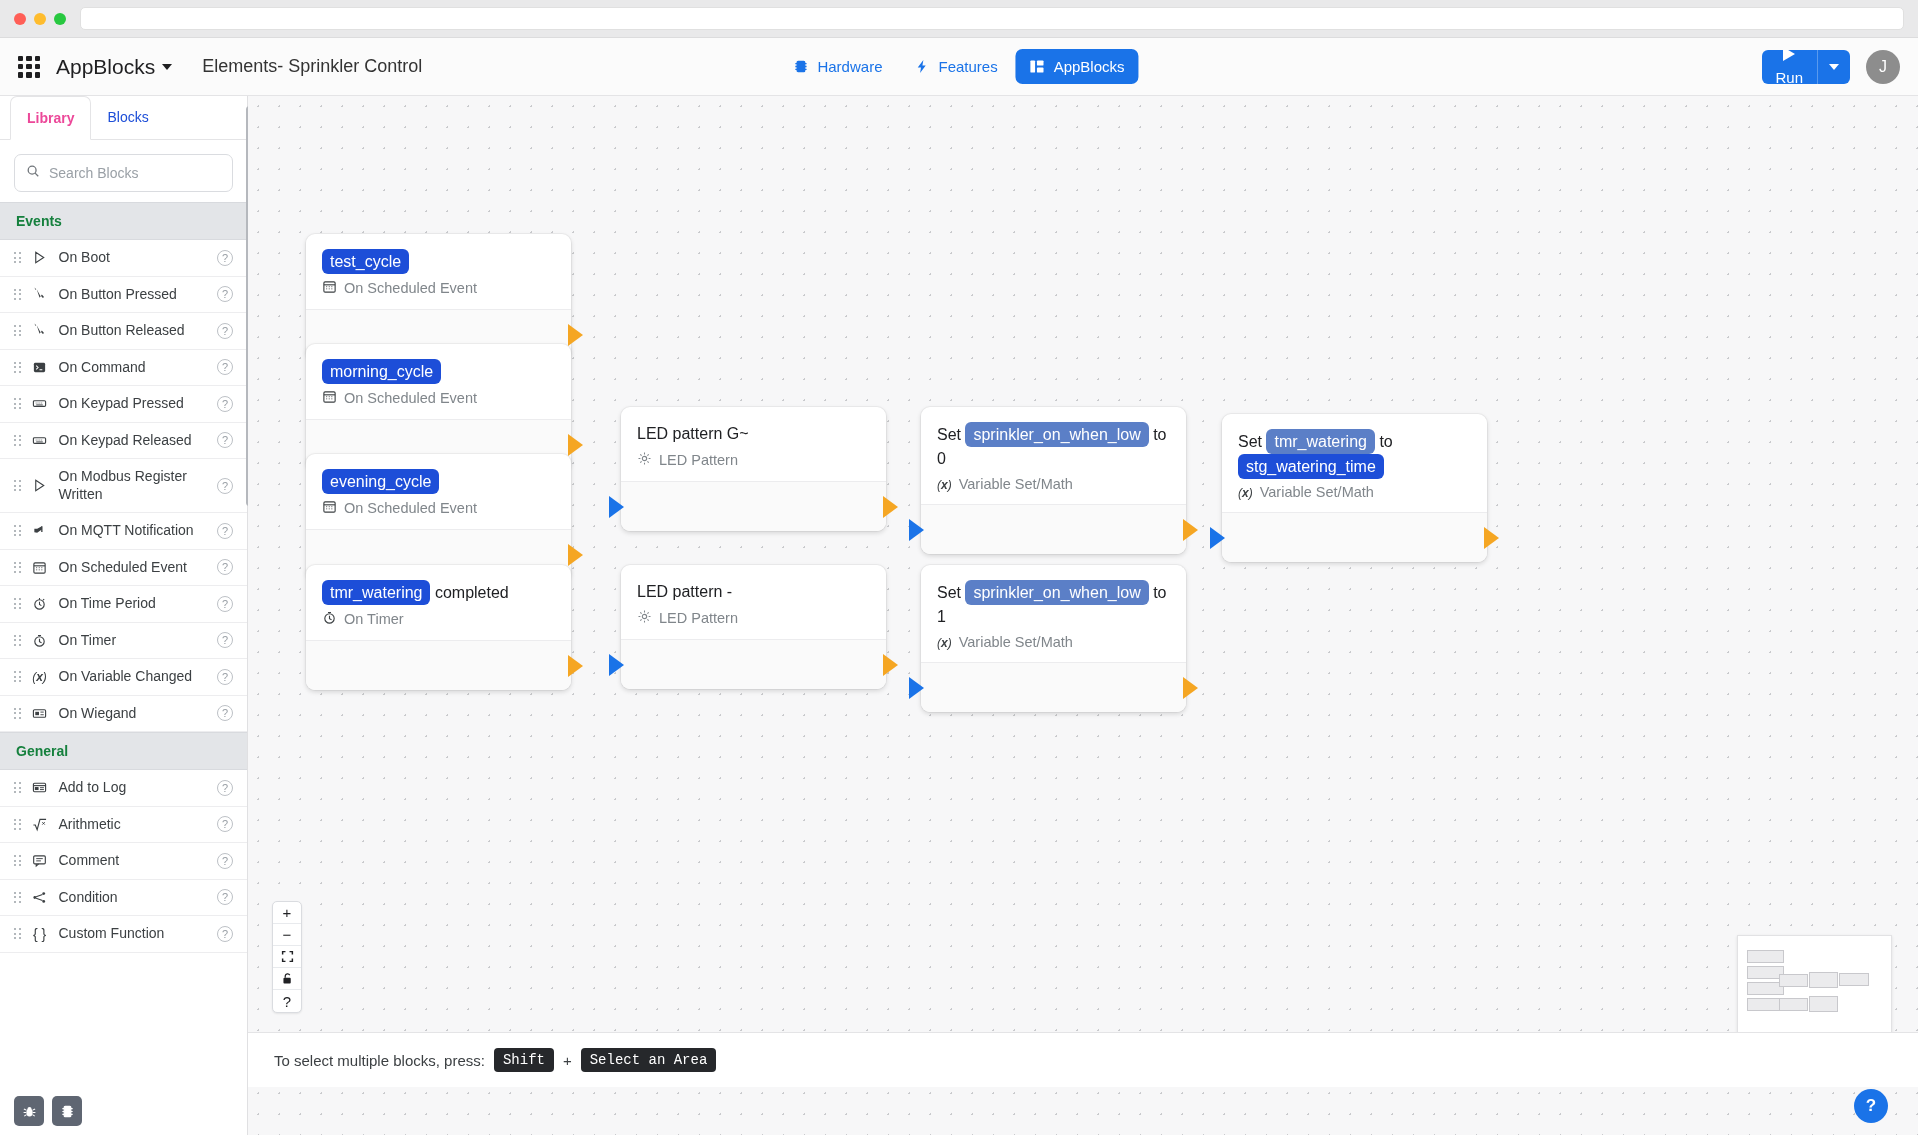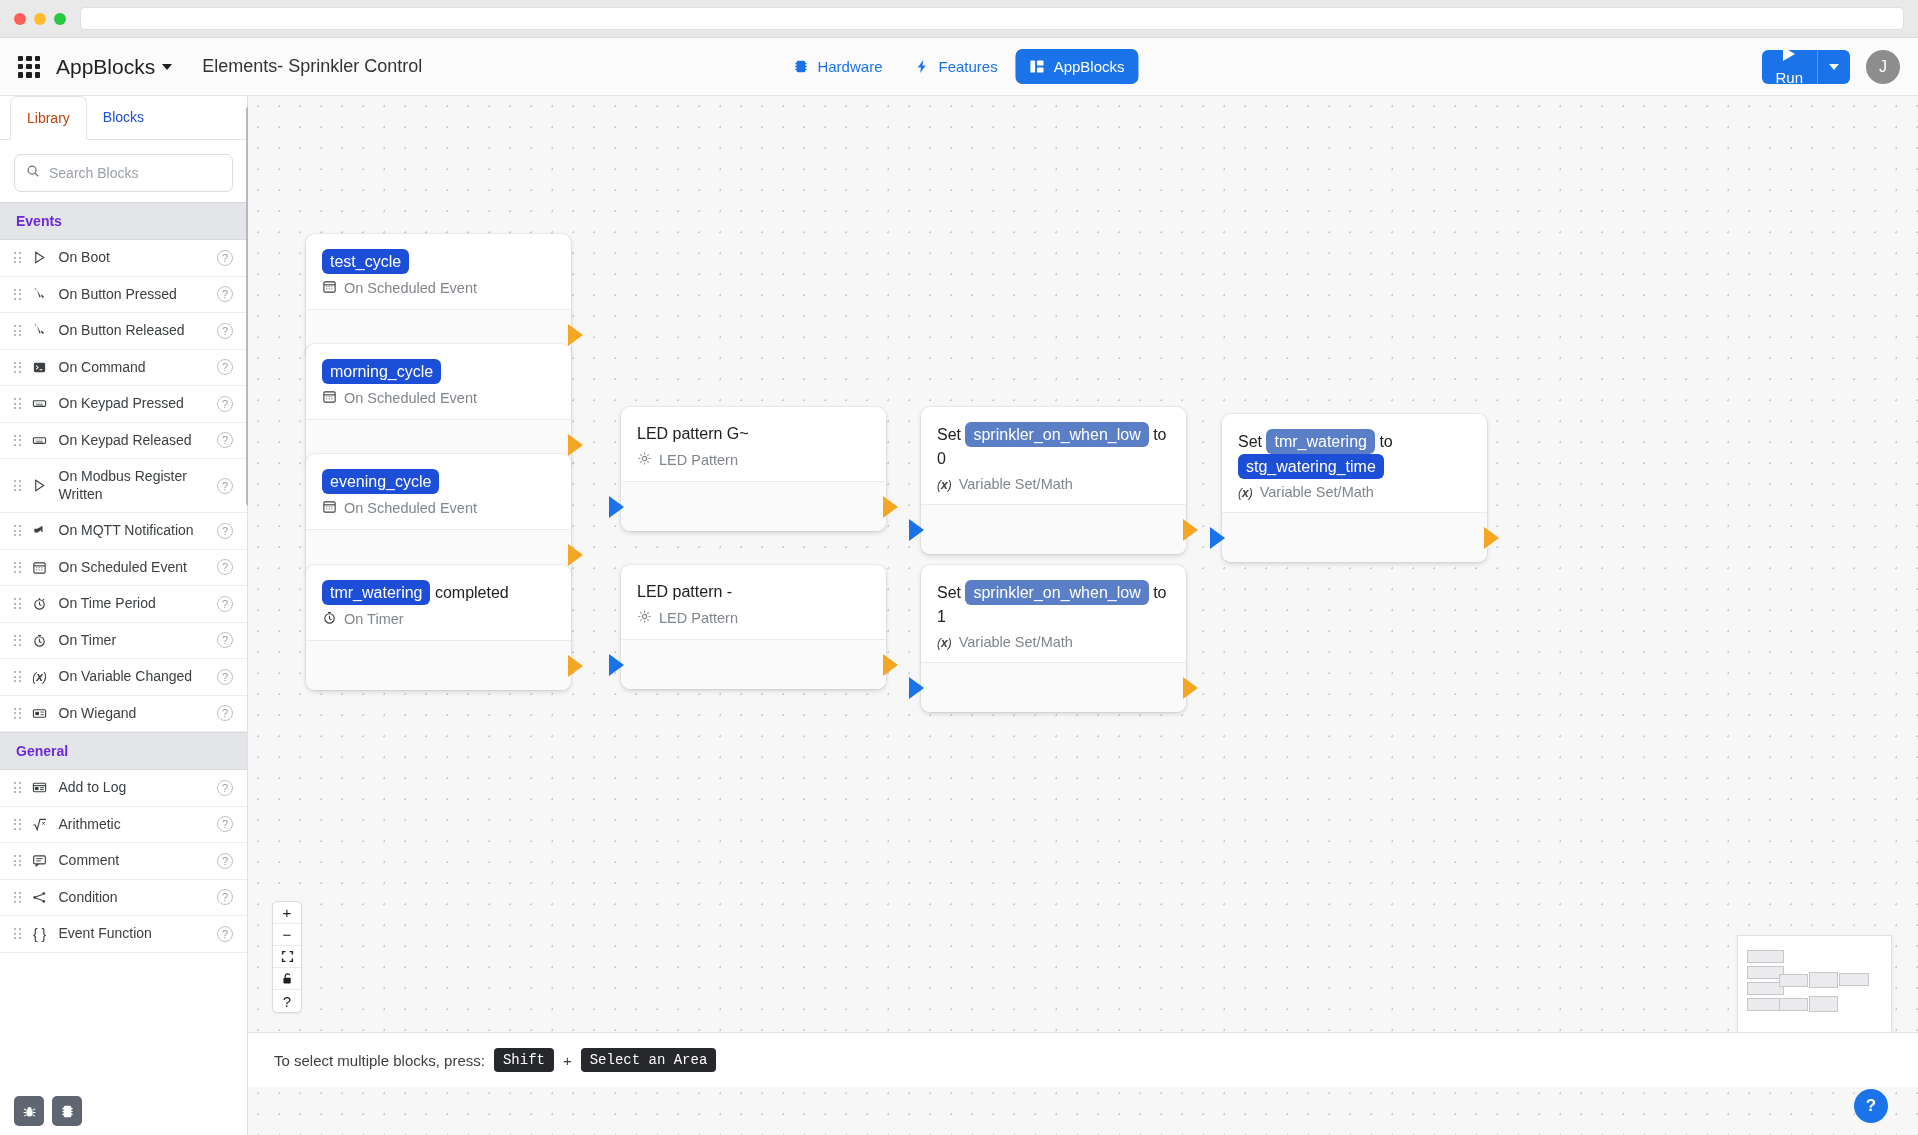--- a/index.html
+++ b/index.html
@@ -91,39 +91,40 @@
   .sidebar {
     width: 248px; background: #fff; border-right: 1px solid #e0e0e2;
     display: flex; flex-direction: column; position: relative;
   }
   .tabs { display: flex; padding: 0 10px; border-bottom: 1px solid #e4e4e6; }
   .tab {
     padding: 13px 16px; font-size: 14px; color: #1d4ed8; cursor: pointer;
     position: relative;
   }
   .tab.active {
-    color: #c2410c; background: #fff; border: 1px solid #e4e4e6;
+    color: #ec4899; background: #fff; border: 1px solid #e4e4e6;
     border-bottom: 1px solid #fff; border-radius: 7px 7px 0 0;
     margin-bottom: -1px;
+    font-weight: bold;
   }
   .search-wrap { padding: 14px 14px 10px; }
   .search-box {
     display: flex; align-items: center; gap: 9px; border: 1px solid #dadce0;
     border-radius: 7px; padding: 9px 11px; background: #fff;
   }
   .search-box input {
     border: none; outline: none; font-size: 14px; color: #3c4043;
     width: 100%; font-family: "Liberation Sans", sans-serif;
   }
   .search-box input::placeholder { color: #9aa0a6; }
 
   .lib-scroll { flex: 1; overflow: hidden; }
   .group-head {
     background: #e3e5e8; padding: 10px 16px; font-size: 14px;
-    font-weight: bold; color: #6d28d9; border-top: 1px solid #d8dade;
+    font-weight: bold; color: #15803d; border-top: 1px solid #d8dade;
     border-bottom: 1px solid #d8dade;
   }
   .blk-row {
     display: flex; align-items: center; gap: 10px; padding: 9px 14px;
     border-bottom: 1px solid #ededef; font-size: 14px; color: #3c4043;
     cursor: pointer; min-height: 34px;
   }
   .drag-dots {
     display: grid; grid-template-columns: repeat(2, 2px);
     grid-template-rows: repeat(3, 2px); gap: 2.5px; flex: none; cursor: grab;
@@ -643,21 +644,21 @@
             <i></i>
             <i></i>
             <i></i>
             <i></i>
             <i></i>
             <i></i>
           </span>
           <span class="blk-ico">
             <span style="font-size:14px;color:#3c4043;">{ }</span>
           </span>
-          <span class="blk-label">Event Function</span>
+          <span class="blk-label">Custom Function</span>
           <span class="help-q">?</span>
         </div>
       </div>
     <div class="side-scrollbar"></div>
   </div>
 
   <div class="canvas-area">
     <div class="canvas-dots"></div>
 
     <svg class="wires">

